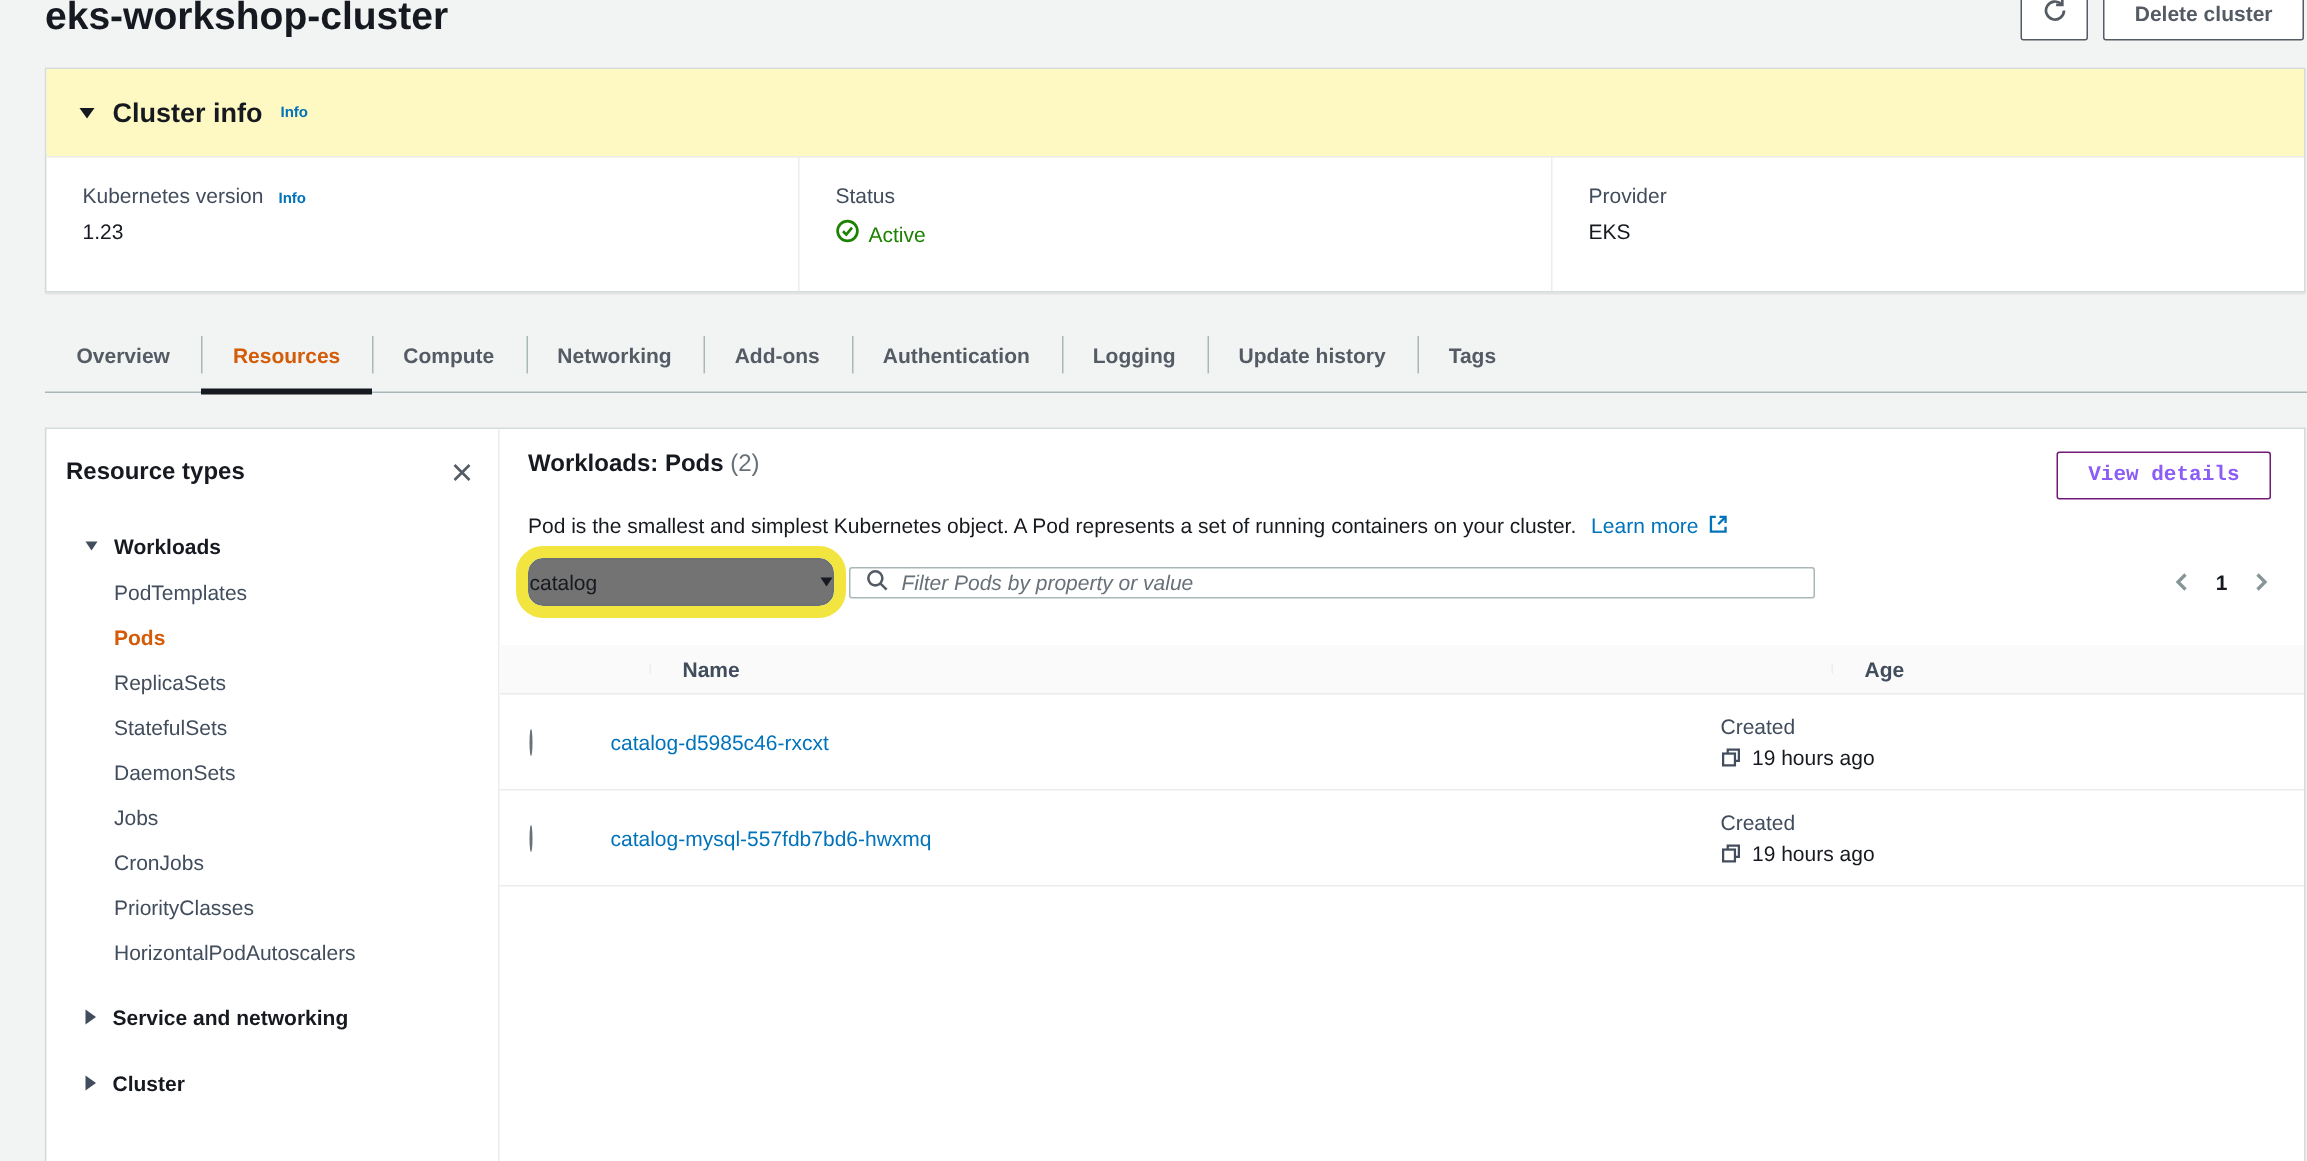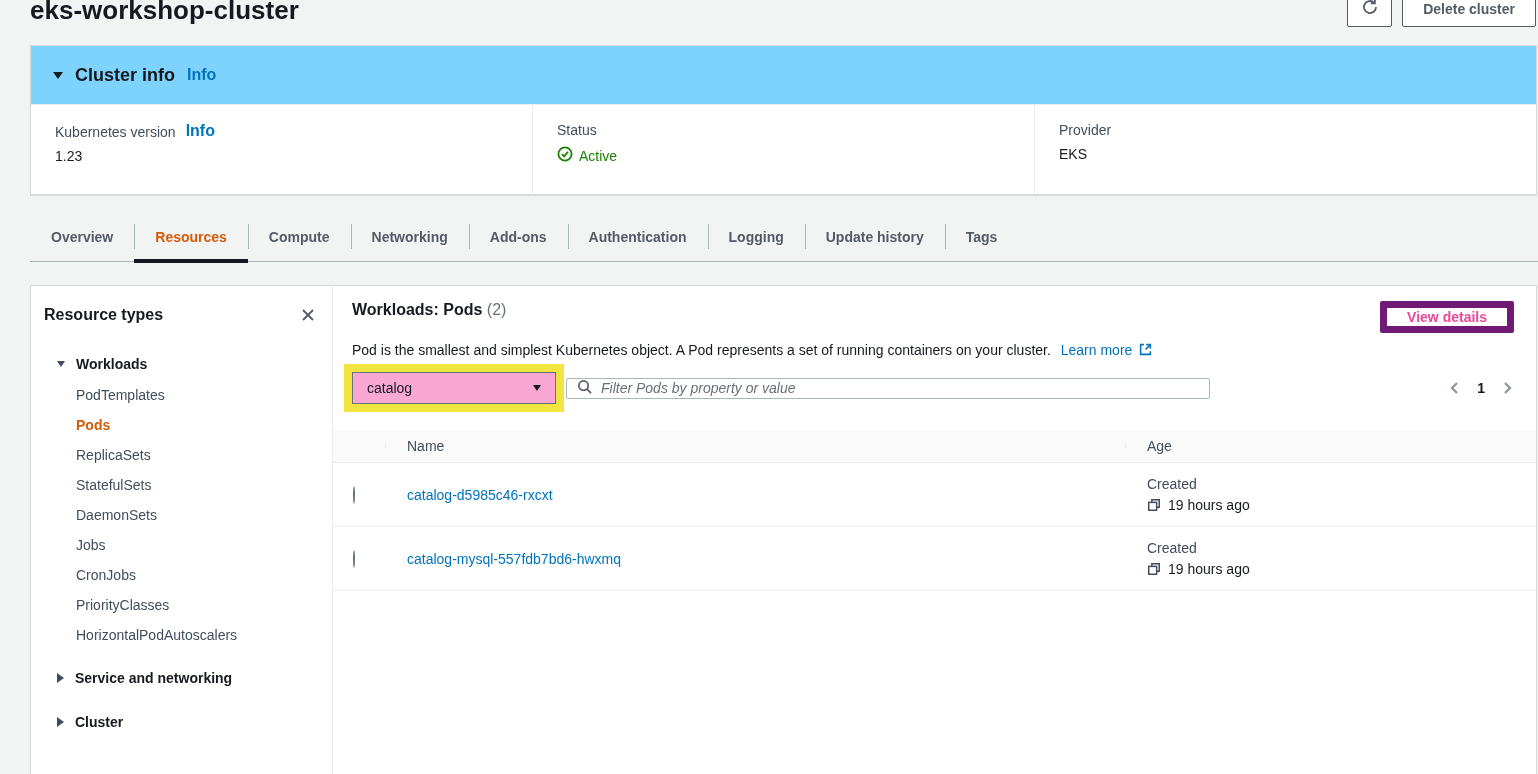--- a/index.html
+++ b/index.html
@@ -24,25 +24,25 @@
   .btn-icon { width:45px; }
   .btn-delete { padding:0 20px; }
 
   
   .card {
     position:absolute; left:30px; top:45px; width:1507px; height:150px;
     background:#fff; border:1px solid #d5dbdb;
     box-shadow:0 1px 1px rgba(0,28,36,.1);
   }
   .card-header {
-    height:59px; background:#7dd3fc; border-bottom:1px solid #eaeded;
+    height:59px; background:#fef9c3; border-bottom:1px solid #eaeded;
     display:flex; align-items:center; padding-left:22px; gap:12px;
   }
   .card-title { font-size:18px; font-weight:bold; }
-  .info-link { font-size:16px; font-weight:bold; color:#0073bb; cursor:pointer; }
+  .info-link { font-size:10px; font-weight:bold; color:#0073bb; cursor:pointer; }
   .card-body { display:flex; height:89px; }
   .field-col { flex:1; padding:17px 24px; }
   .field-col + .field-col { border-left:1px solid #eaeded; }
   .field-label { color:#414d5c; display:flex; gap:10px; align-items:flex-end; }
   .field-value { margin-top:8px; color:#16191f; }
   .status-active { display:flex; align-items:center; gap:6px; color:#1d8102; }
 
   
   .caret-down {
     width:0; height:0; border-left:5px solid transparent;
@@ -86,47 +86,47 @@
   .tree-item { height:30px; display:flex; align-items:center; padding-left:45px; color:#414d5c; cursor:pointer; }
   .tree-item.active { color:#d45b07; font-weight:bold; }
   .tree-group.collapsed { margin-top:12px; }
 
   
   .main { flex:1; padding:15px 22px 0 19px; position:relative; min-width:0; }
   .main-header { display:flex; justify-content:space-between; align-items:flex-start; }
   .main-title { font-size:16px; font-weight:bold;text-align:center; }
   .main-count { color:#687078; font-weight:normal; }
   .btn-disabled {
-    height:32px; margin-top:0; background:#fff; border:7px solid #701a75; border-radius:2px;
-    padding:0 20px; font-size:14px; font-weight:bold; color:#ec4899;
-    font-family:Liberation Sans, sans-serif;
+    height:32px; margin-top:0; background:#fff; border:1px solid #701a75; border-radius:2px;
+    padding:0 20px; font-size:14px; font-weight:bold; color:#8b5cf6;
+    font-family:Liberation Mono, monospace;
   }
   .description { margin-top:9px; color:#16191f; }
   .learn-more { color:#0073bb; cursor:pointer; margin-left:6px; white-space:nowrap; }
 
   .filter-row { margin-top:14px; display:flex; align-items:center; }
   .pod-select {
-    width:204px; height:32px; background:#f9a8d4; border:1px solid #687078; border-radius:0;
-    display:flex; align-items:center; justify-content:space-between; padding:0 14px;
+    width:204px; height:32px; background:#737373; border:1px solid #687078; border-radius:10px;
+    display:flex; align-items:center; justify-content:space-between; padding:0 0;
     cursor:pointer; outline:8px solid #f3e53f;
   }
   .search-box {
     width:644px; height:21px; margin-left:10px; border:1px solid #aab7b8; border-radius:2px;
     display:flex; align-items:center; padding:0 10px; gap:9px; background:#fff;
   }
   .search-placeholder { color:#687078; font-style:italic; }
   .pagination { margin-left:auto; display:flex; align-items:center; gap:17px; }
   .page-num { font-weight:bold; color:#16191f; }
   .chev { cursor:pointer; display:flex; align-items:center; }
 
   
   .table { margin:26px -22px 0 -19px; }
   .thead {
     display:flex; height:33px; background:#fafafa; border-bottom:1px solid #eaeded;
-    align-items:center; font-weight:normal; color:#414d5c;
+    align-items:center; font-weight:bold; color:#414d5c;gap:48px;
   }
   .trow { display:flex; height:64px; border-bottom:1px solid #eaeded; align-items:center; }
   .col-radio { width:52px; padding-left:20px; flex-shrink:0; }
   .col-name { width:740px; padding-left:22px; flex-shrink:0; position:relative; }
   .col-age { flex:1; padding-left:22px; position:relative; }
   .thead .col-name::before, .thead .col-age::before {
     content:""; position:absolute; left:0; top:5px; bottom:5px; width:1px; background:#eaeded;
   }
   .radio {
     width:16px; height:16px; border-radius:50%; border:1px solid #687078; background:#fff; cursor:pointer;

